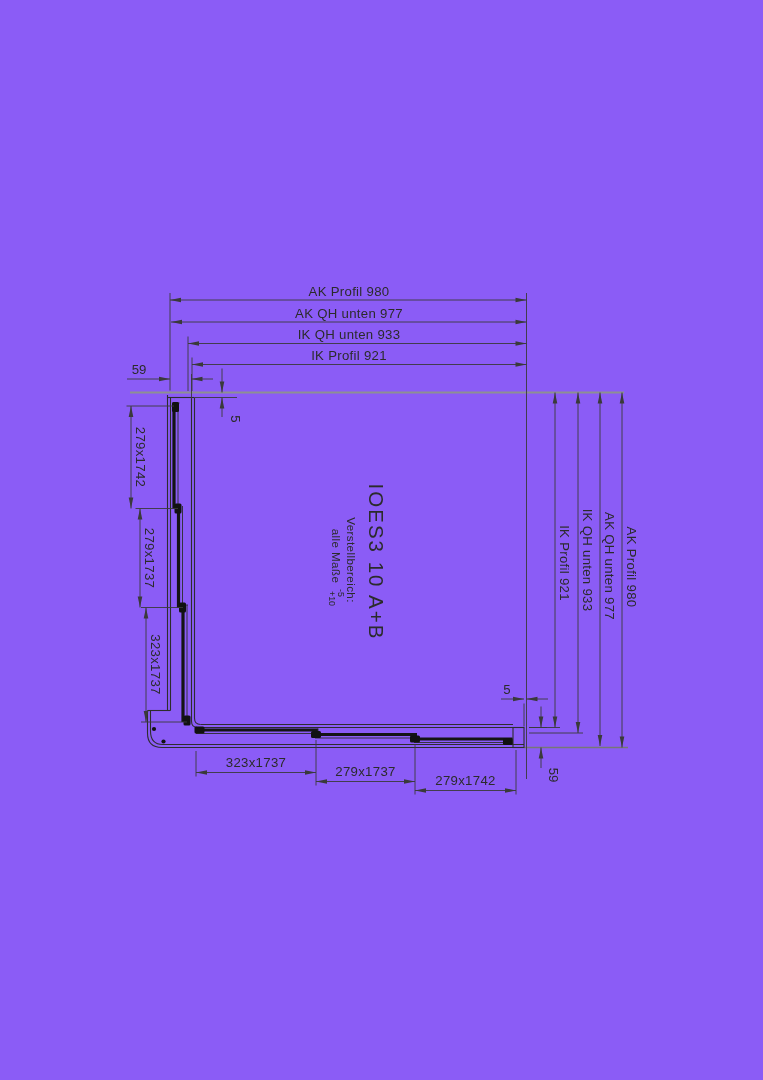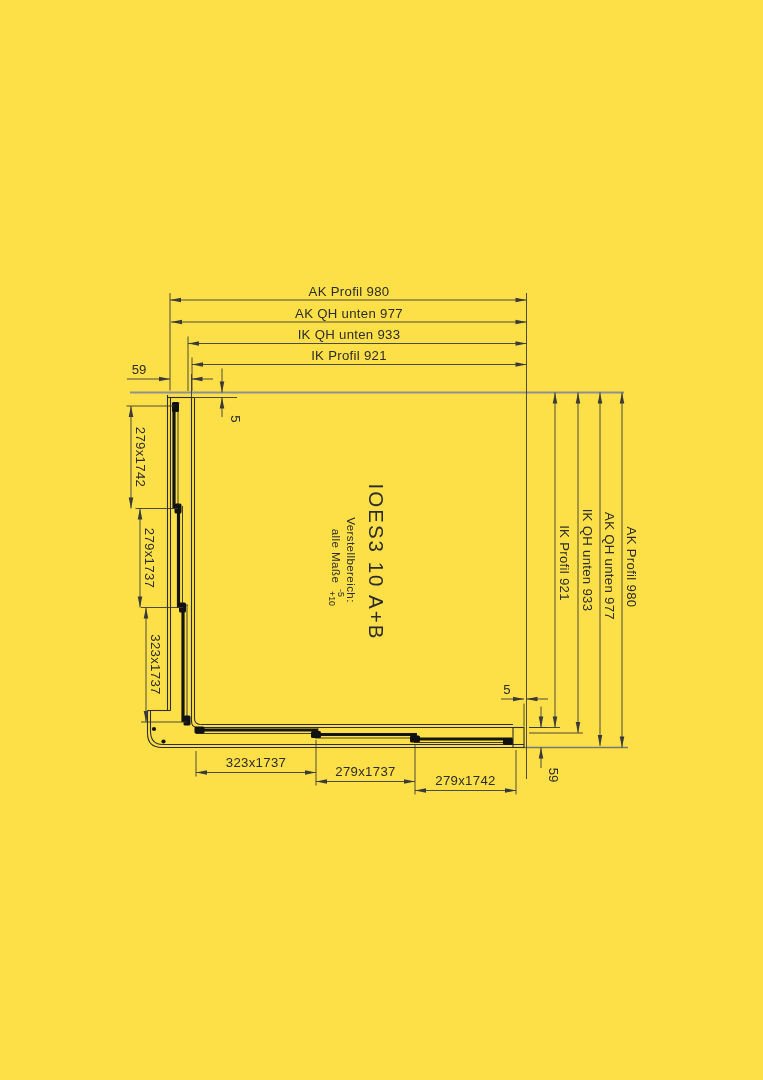--- a/index.html
+++ b/index.html
@@ -1,19 +1,19 @@
 <!DOCTYPE html>
 <html><head>
 <meta charset="utf-8">
 <style>
   html,body{margin:0;padding:0;background:#ffffff;}
   .page{
     position:relative;
     width:763px;height:1080px;
-    background:#fde047;
+    background:#8b5cf6;
     overflow:hidden;
     font-family:"Liberation Sans", sans-serif;
   }
   svg{position:absolute;left:0;top:0;}
   text{
     font-family:"Liberation Sans", sans-serif;
     fill:#2b2b2b;
   }
   .dimtxt{font-size:13.2px;letter-spacing:0.3px;}
   .smalltxt{font-size:13.2px;}

